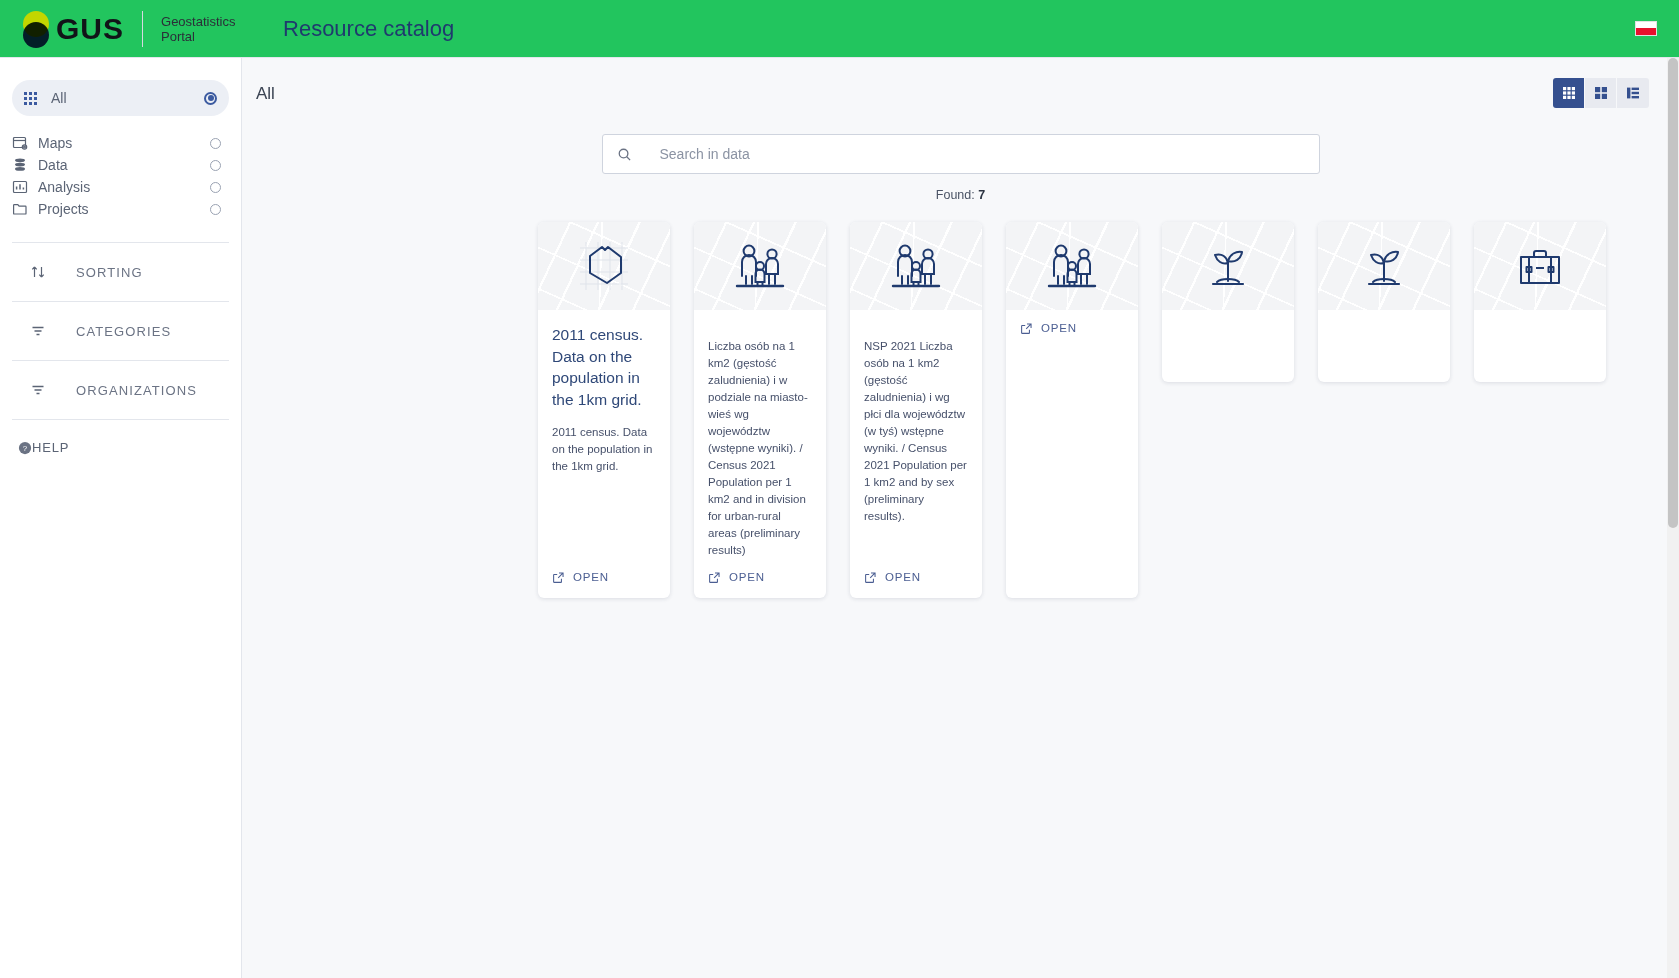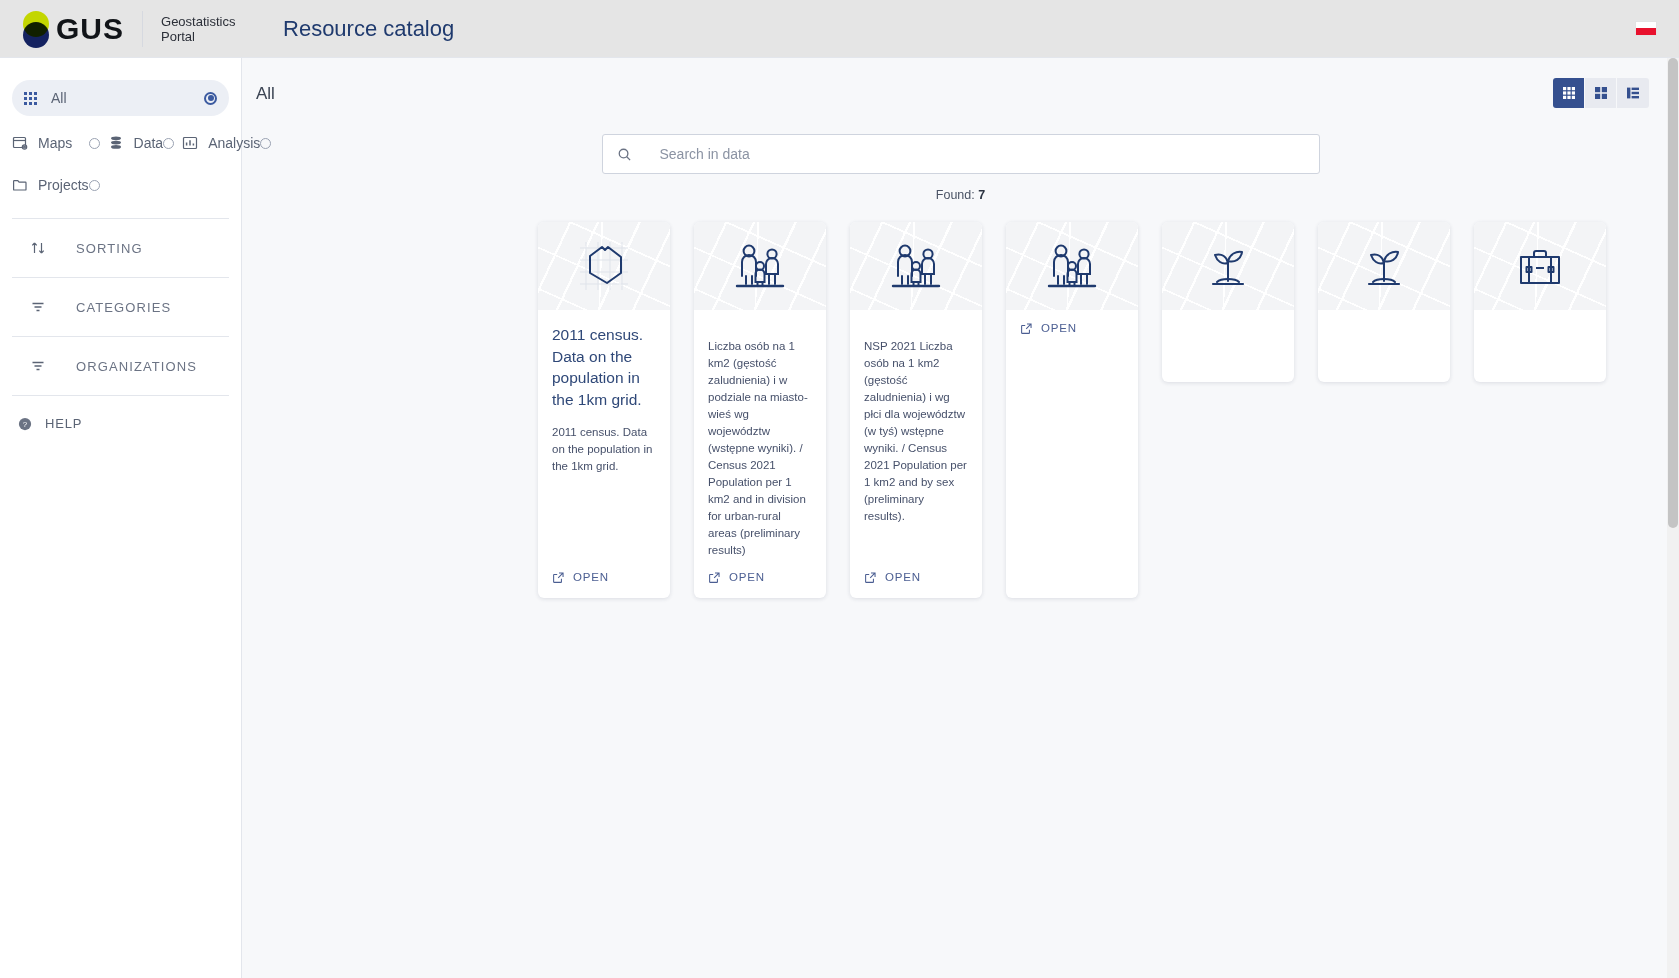--- a/index.html
+++ b/index.html
@@ -7,21 +7,21 @@
     width: 1679px; height: 978px;
     font-family: "Liberation Sans", sans-serif;
     background: #f7f8fa;
     overflow: hidden;
   }
 
   
   .header {
     position: absolute; top: 0; left: 0;
     width: 1679px; height: 58px;
-    background: #e5e5e5;
+    background: #22c55e;
     border-bottom: 1px solid #e3e6ec;
     display: flex; align-items: center;
     z-index: 30;
   }
   .brand { display: flex; align-items: center; padding-left: 16px; }
   .logo-mark { position: relative; width: 38px; height: 40px; }
   .logo-mark .c-top {
     position: absolute; left: 7px; top: 2px;
     width: 26px; height: 26px; border-radius: 50%;
     background: #c3d600;
@@ -66,40 +66,40 @@
   }
   .nav-all .label { font-size: 14px; color: #5b6475; margin-left: 14px; }
   .nav-all .radio-on {
     margin-left: auto; width: 13px; height: 13px; border-radius: 50%;
     border: 2px solid #3b5aa0; display: flex; align-items: center; justify-content: center;
   }
   .nav-all .radio-on::after {
     content:''; width: 6px; height: 6px; border-radius: 50%; background: #3b5aa0;
   }
   .nav-grid {
-    display: grid; grid-template-columns: 1fr 1fr 1fr;
-    margin: 16px 12px 0 12px; row-gap: 20px;
+    display: grid; grid-template-columns: 1fr;
+    margin: 16px 12px 0 12px; 
   }
   .nav-item { display: flex; align-items: center; height: 22px; }
   .nav-item .label { font-size: 14px; color: #5b6475; margin-left: 10px; }
   .nav-item .radio-off {
     margin-left: auto; margin-right: 8px;
     width: 11px; height: 11px; border-radius: 50%;
     border: 1px solid #9aa2b2;
   }
   .sb-divider { height: 1px; background: #e3e6ec; margin: 22px 12px 0 12px; }
   .sb-section {
     display: flex; align-items: center; height: 59px;
     margin: 0 12px; border-bottom: 1px solid #e3e6ec;
   }
   .sb-section .sec-label {
     font-size: 13px; letter-spacing: 1.1px; color: #6b7384; margin-left: 30px;
   }
   .sb-help { display: flex; align-items: center; margin: 20px 0 0 18px; }
-  .sb-help .lbl { font-size: 13px; letter-spacing: .8px; color: #5b6475; margin-left: 13px; }
+  .sb-help .lbl { font-size: 13px; letter-spacing: .8px; color: #5b6475; margin-left: 0; }
 
   .icon { display:inline-flex; align-items:center; justify-content:center; }
   .icon svg { display:block; }
 
   
   .dots9 {
     display: grid; grid-template-columns: repeat(3,3px); grid-template-rows: repeat(3,3px);
     gap: 2px;
   }
   .dots9 i { background: #3b5aa0; display:block; width:3px; height:3px; }

